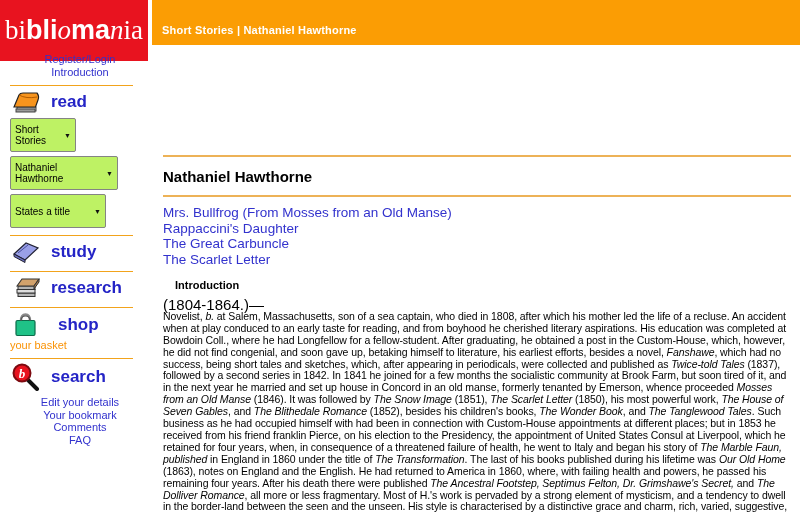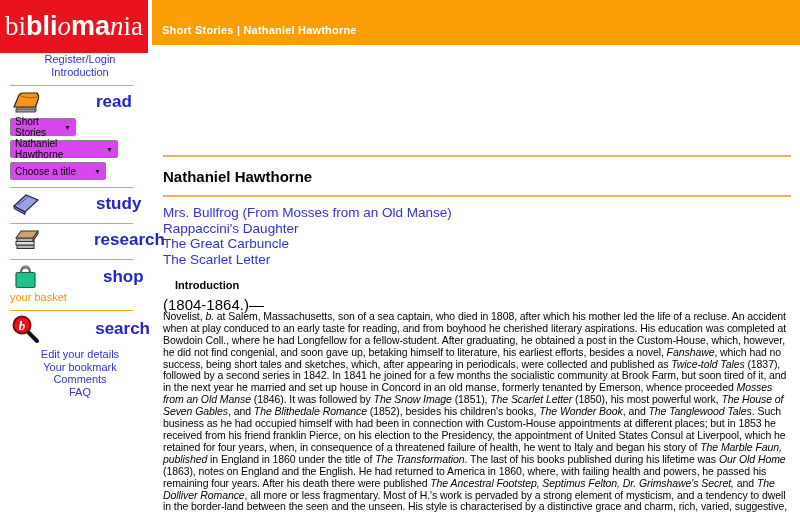--- a/index.html
+++ b/index.html
@@ -5,42 +5,42 @@
   :root{
     --brand_red:#e8131f; --brand_orange:#fb9d04; --link_blue:#3232cd;
     --label_blue:#2424c6; --rule_gold:#edb257; --side_rule:#f2a31b; --basket_orange:#fa9306;
   }
   *{box-sizing:border-box; margin:0; padding:0;}
   html,body{width:800px; height:513px; overflow:hidden; background:#fff;
     font-family:"Liberation Sans", sans-serif; color:#000;}
   body{position:relative;}
 
   
-  .logo-box{position:absolute; left:0; top:0; width:148px; height:53px;
+  .logo-box{position:absolute; left:0; top:0; width:148px; height:61px;
     background:var(--brand_red); display:flex; align-items:center; justify-content:center;
     cursor:pointer;}
   .logo-text{color:#fff; font-size:27px; letter-spacing:0px; white-space:nowrap; line-height:1;}
   .seg-serif{font-family:"Liberation Serif", serif; font-weight:400;}
   .seg-bold{font-family:"Liberation Sans", sans-serif; font-weight:700;}
   .seg-italic-serif{font-family:"Liberation Serif", serif; font-style:italic; font-weight:400;}
   .top-bar{position:absolute; left:152px; top:0; right:0; height:45px;
     background:var(--brand_orange);}
   .top-bar span{position:absolute; left:10px; top:24px; color:#fff; font-weight:700;
     font-size:11px; letter-spacing:.2px;}
 
   
   .sidebar{position:absolute; left:0; top:45px; width:150px; padding:8px 0 0 10px;}
   .side-link{display:block; color:var(--link_blue); font-size:11px; line-height:12.5px;
     text-decoration:none; cursor:pointer;text-align:center;}
   .side-rule{border:none; border-top:1px solid var(--side_rule); width:123px; margin-top:7px;}
   .sec-row{display:flex; align-items:center; gap:9px; margin-top:4px; height:24px; cursor:pointer;}
-  .sec-label{color:var(--label_blue); font-weight:700; font-size:17px;margin-left:45px;}
+  .sec-label{color:var(--label_blue); font-weight:700; font-size:17px;}
   .icon{display:inline-flex; width:32px; justify-content:center;}
-  .dd{margin-top:4px; height:15px; border:1px solid #848484; border-radius:2px; background:#d946ef;
-    display:flex; align-items:center; justify-content:space-between; padding:8px 4px;
+  .dd{margin-top:4px; height:15px; border:1px solid #848484; border-radius:2px; background:#bef264;
+    display:flex; align-items:center; justify-content:space-between; padding:16px 4px;
     font-size:10px; cursor:pointer;}
   .dd .arr{font-size:7px; color:#111; margin-left:5px;}
   .dd1{width:66px;} .dd2{width:108px;} .dd3{width:96px;}
   .basket{display:block; color:var(--basket_orange); font-size:11px; margin-top:1px; cursor:pointer;
     text-decoration:none;}
   .foot-links{margin-top:5px;}
 
   
   .main{position:absolute; left:163px; top:147px; width:628px;}
   .main-rule{border:none; border-top:2px solid var(--rule_gold);}
@@ -84,21 +84,21 @@
 
   <div class="dd dd1">
     <span>Short Stories</span>
     <span class="arr">▼</span>
   </div>
   <div class="dd dd2">
     <span>Nathaniel Hawthorne</span>
     <span class="arr">▼</span>
   </div>
   <div class="dd dd3">
-    <span>Choose a title</span>
+    <span>States a title</span>
     <span class="arr">▼</span>
   </div>
 
   <hr class="side-rule">
 
   <div class="sec-row">
     <span class="icon">
       <svg width="30" height="24" viewBox="0 0 30 24">
         <path d="M3 14 L15 3 L27 8 L14 20 Z" fill="#9aa0e8" stroke="#223" stroke-width="1.2"></path>
         <path d="M3 14 L14 20 L14 22.5 L3 16.5 Z" fill="#6a70c0" stroke="#223" stroke-width="1"></path>

